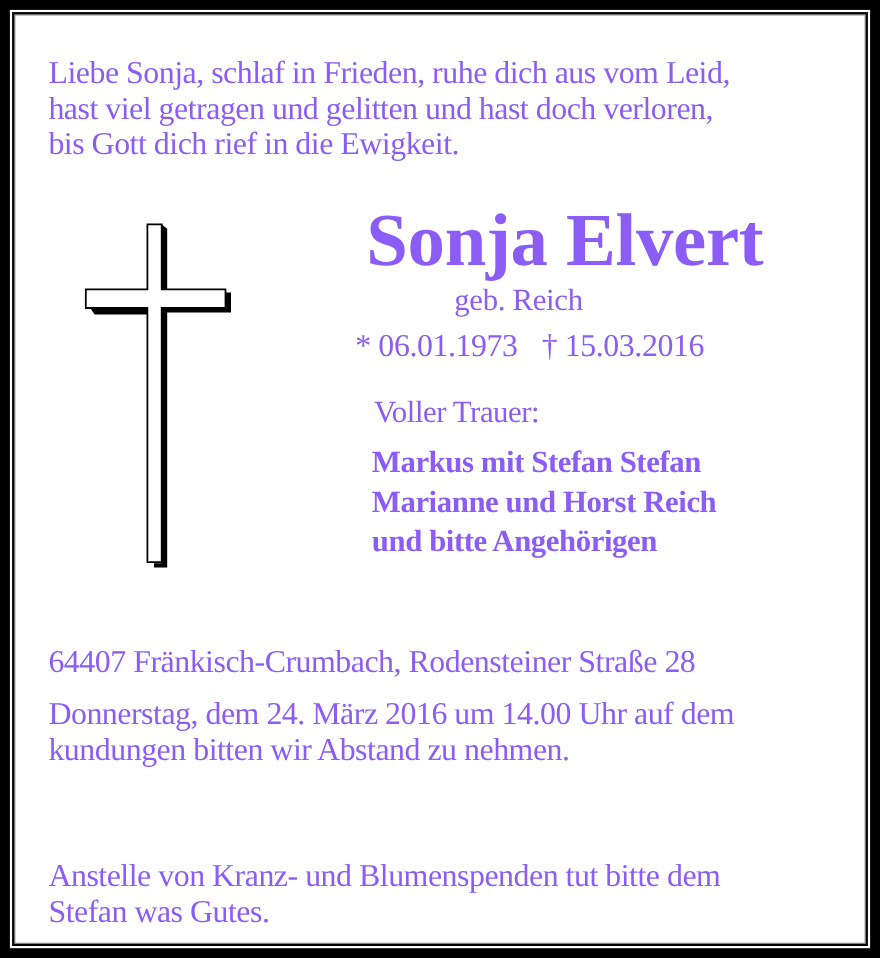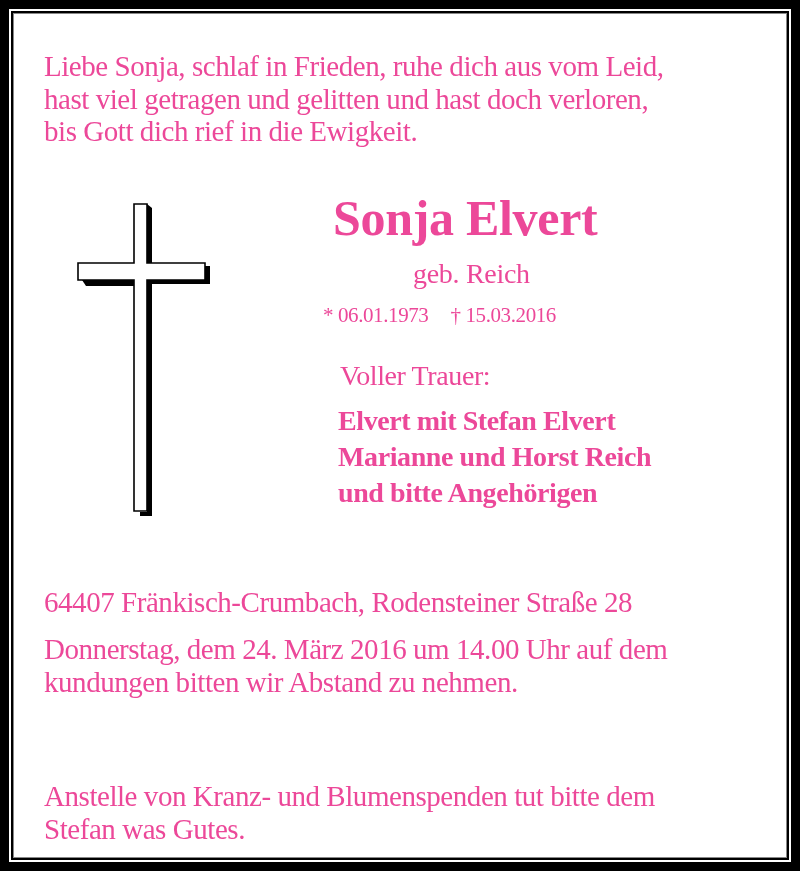--- a/index.html
+++ b/index.html
@@ -10,32 +10,32 @@
   }
   .frame-gap {
     position: absolute; left: 9px; top: 9px; right: 9px; bottom: 9px;
     background: #fff;
   }
   .frame-inner {
     position: absolute; left: 11px; top: 11px; right: 11px; bottom: 11px;
     border: 2px solid #000; box-shadow: inset 0 0 0 1px #888;
     background: #fff; box-sizing: border-box;
   }
-  .serif { font-family: "Liberation Serif", "DejaVu Serif", serif; color: #ec4899; }
+  .serif { font-family: "Liberation Serif", "DejaVu Serif", serif; color: #8b5cf6; }
   .t {
     position: absolute; white-space: nowrap; margin: 0;
     font-size: 29px; line-height: 32.5px; letter-spacing: -0.45px;
   }
   .poem { left: 44px; top: 50px; }
   .name {
     position: absolute; left: 333px; top: 183px; white-space: nowrap;
-    font-size: 50px; font-weight: bold; line-height: 70px; letter-spacing: -0.3px;
+    font-size: 68px; font-weight: bold; line-height: 70px; letter-spacing: -0.3px;
   }
   .maiden { position: absolute; left: 413px; top: 258px; font-size: 28px; line-height: 32px; white-space: nowrap; letter-spacing:-0.3px; }
-  .dates { position: absolute; left: 323px; top: 298px; font-size: 21px; line-height: 34px; white-space: nowrap; letter-spacing:-0.4px; }
+  .dates { position: absolute; left: 323px; top: 298px; font-size: 29px; line-height: 34px; white-space: nowrap; letter-spacing:-0.4px; }
   .dates .gap { display: inline-block; width: 22px; }
   .mourn-label { position: absolute; left: 340px; top: 360px; font-size: 28px; line-height: 32px; white-space: nowrap; letter-spacing:-0.4px; }
   .mourners {
     position: absolute; left: 338px; top: 403px; font-size: 28px; font-weight: bold;
     line-height: 36px; white-space: nowrap; letter-spacing: -0.4px; margin: 0; padding: 0; list-style: none;
   }
   .address { left: 44px; top: 586px; }
   .ceremony { left: 44px; top: 633px; }
   .donation { left: 44px; top: 780px; font-family: Liberation Serif, serif; }
   .line { display: block; }
@@ -65,21 +65,21 @@
 <div class="serif name">Sonja Elvert</div>
 <div class="serif maiden">geb. Reich</div>
 <div class="serif dates">
   <span>*</span>
   <span>06.01.1973</span><span class="gap"></span><span>†</span>
   <span>15.03.2016</span>
 </div>
 
 <div class="serif mourn-label">Voller Trauer:</div>
 <ul class="serif mourners">
-  <li>Elvert mit Stefan Elvert</li>
+  <li>Markus mit Stefan Stefan</li>
   <li>Marianne und Horst Reich</li>
   <li>und bitte Angehörigen</li>
 </ul>
 
 <div class="serif t address">64407 Fränkisch-Crumbach, Rodensteiner Straße 28</div>
 
 <div class="serif t ceremony">
   <span class="line">Donnerstag, dem 24. März 2016 um 14.00 Uhr auf dem</span>
   <span class="line">kundungen bitten wir Abstand zu nehmen.</span>
 </div>

